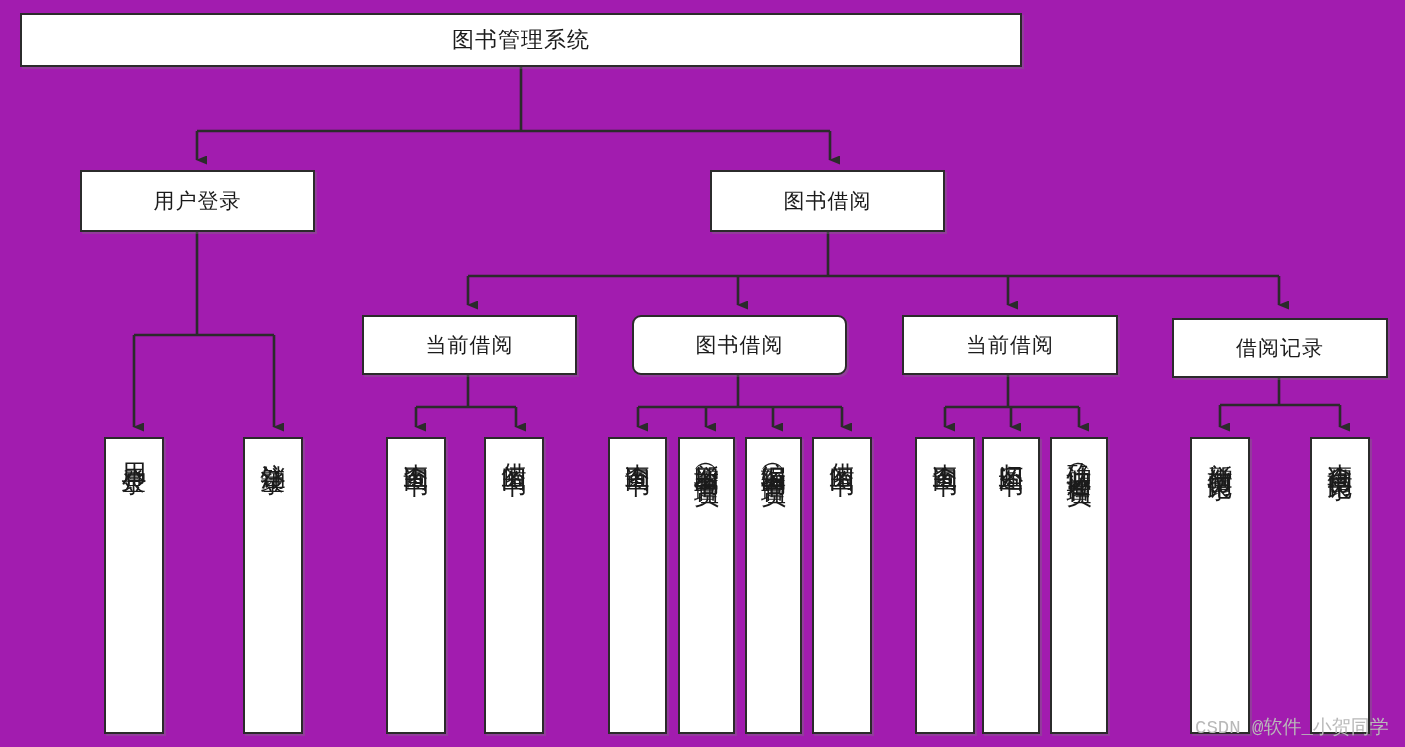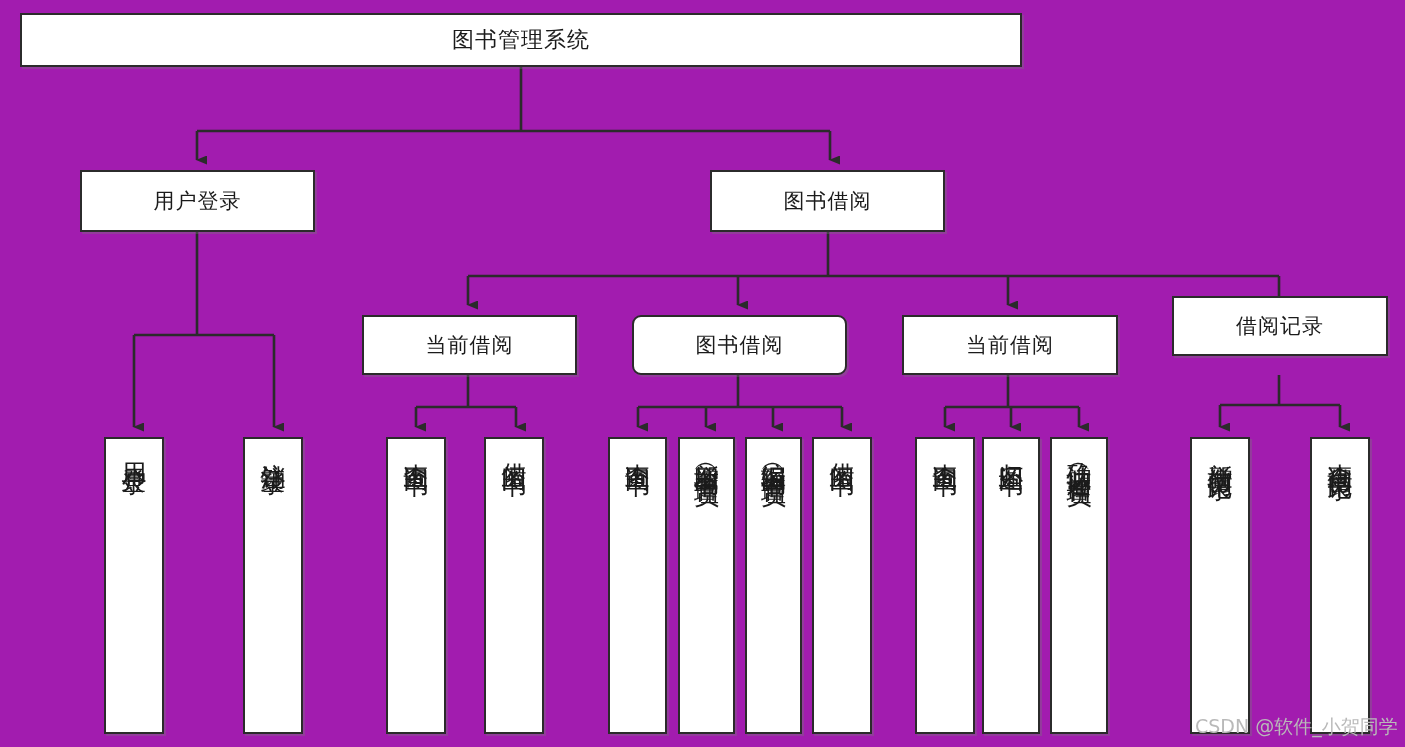--- a/index.html
+++ b/index.html
@@ -143,21 +143,21 @@
 
   <div class="node horiz" style="left:362px;top:315px;width:215px;height:60px;">
     <span class="label">当前借阅</span>
   </div>
   <div class="node horiz" style="left:632px;top:315px;width:215px;height:60px;border-radius:9px;">
     <span class="label">图书借阅</span>
   </div>
   <div class="node horiz" style="left:902px;top:315px;width:216px;height:60px;">
     <span class="label">当前借阅</span>
   </div>
-  <div class="node horiz" style="left:1172px;top:296px;width:216px;height:60px;">
+  <div class="node horiz" style="left:1172px;top:318px;width:216px;height:60px;">
     <span class="label">借阅记录</span>
   </div>
 
   <div class="node vert" style="left:104px;top:437px;width:60px;height:297px;">
     <span class="label">用户登录</span>
   </div>
   <div class="node vert" style="left:243px;top:437px;width:60px;height:297px;">
     <span class="label">注销登录</span>
   </div>
 
@@ -191,15 +191,15 @@
     <span class="label">确认归还（管理员）</span>
   </div>
 
   <div class="node vert" style="left:1190px;top:437px;width:60px;height:297px;">
     <span class="label">新增借阅记录</span>
   </div>
   <div class="node vert" style="left:1310px;top:437px;width:60px;height:297px;">
     <span class="label">查询借阅记录</span>
   </div>
 
-  <div class="watermark" style="left:1195px;top:714px;">CSDN @软件_小贺同学</div>
+  <div class="watermark" style="left:1195px;top:714px;font-family:Liberation Mono, monospace;">CSDN @软件_小贺同学</div>
 
 </div>
 
 </body></html>

